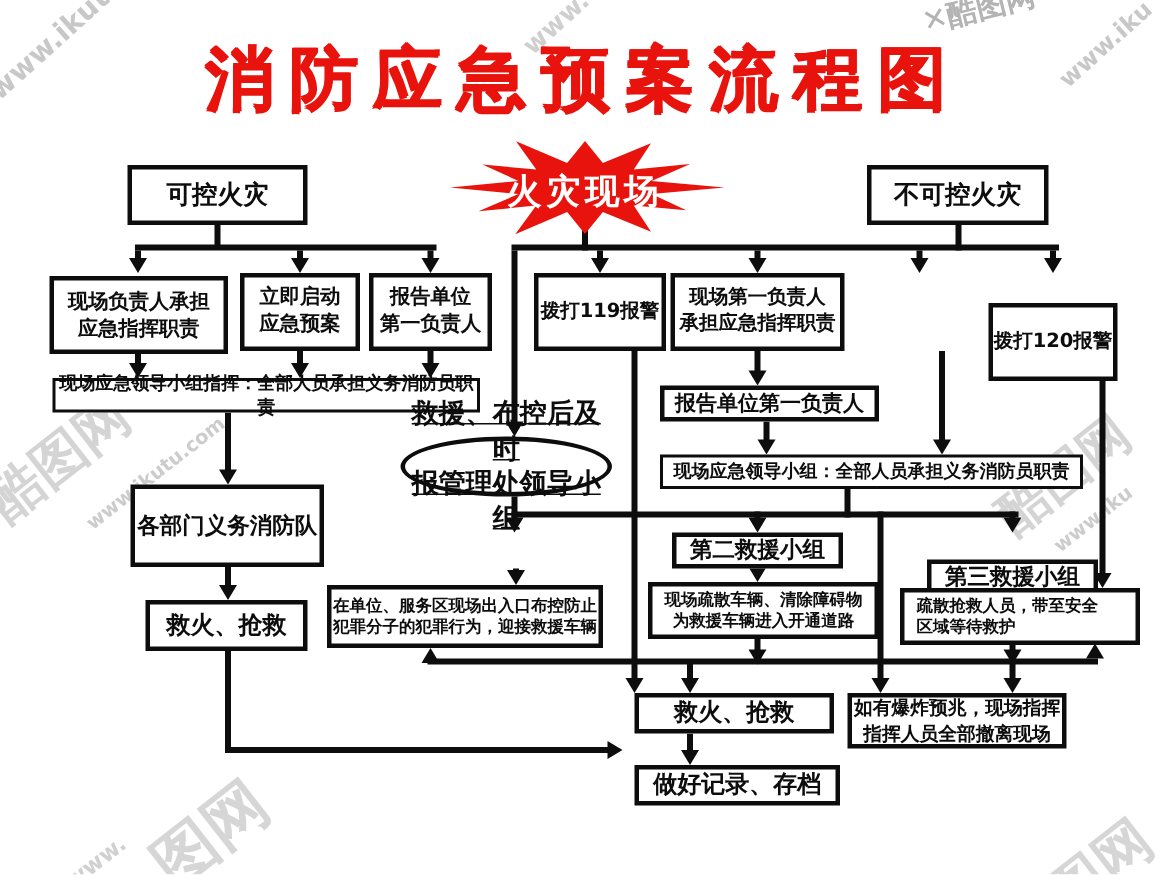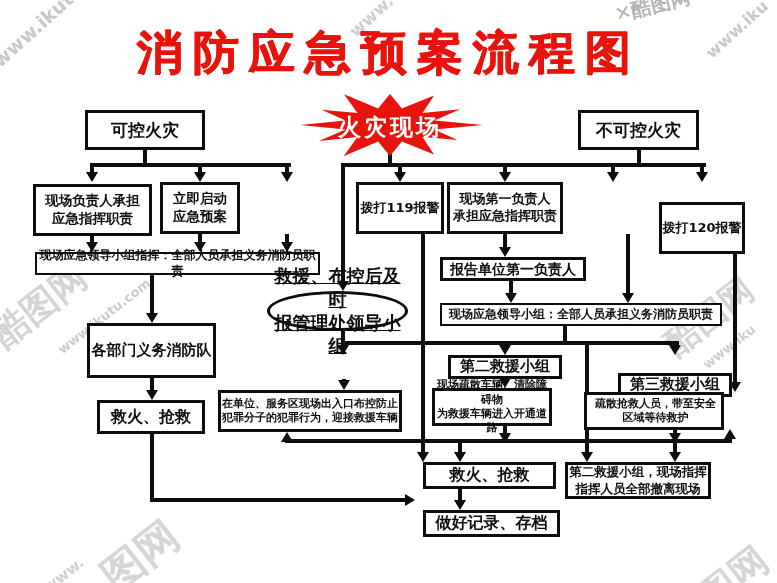--- a/index.html
+++ b/index.html
@@ -126,43 +126,45 @@
   <i class="vl" style="left:458px;top:489px;height:13px;"></i>
     <i class="arr-d" style="left:454px;top:500px;"></i>
 
   <div class="box" style="left:85px;top:110px;width:120px;height:40px;font-size:17px;">可控火灾</div>
   <div class="box" style="left:578px;top:110px;width:121px;height:40px;font-size:17px;">不可控火灾</div>
 
   <div class="box" style="left:33px;top:184px;width:119px;height:52px;font-size:13.5px;font-family:Liberation Serif, serif;">现场负责人承担
 应急指挥职责</div>
   <div class="box" style="left:160px;top:182px;width:80px;height:52px;font-size:13.5px;">立即启动
 应急预案</div>
+  <div class="box" style="left:246px;top:182px;width:82px;height:52px;font-size:13.5px;">报告单位
+第一负责人</div>
   <div class="box" style="left:356px;top:182px;width:88px;height:52px;font-size:13px;">拨打119报警</div>
   <div class="box" style="left:447px;top:182px;width:116px;height:52px;font-size:13px;">现场第一负责人
 承担应急指挥职责</div>
   <div class="box" style="left:659px;top:182px;width:86px;height:52px;font-size:13px;margin-top:20px;">拨打120报警</div>
 
   <div class="box thin" style="left:35px;top:252px;width:285px;height:23px;font-size:12px;">现场应急领导小组指挥：全部人员承担义务消防员职责</div>
   <div class="box" style="left:440px;top:257px;width:146px;height:24px;font-size:14px;">报告单位第一负责人</div>
 
   <div class="box ellipse" style="left:267px;top:291px;width:141px;height:40px;font-size:18px;text-decoration:underline;">救援、布控后及时
 报管理处领导小组</div>
   <div class="box thin" style="left:440px;top:303px;width:282px;height:23px;font-size:12px;">现场应急领导小组：全部人员承担义务消防员职责</div>
 
   <div class="box" style="left:87px;top:323px;width:129px;height:55px;font-size:15px;">各部门义务消防队</div>
   <div class="box" style="left:97px;top:400px;width:108px;height:34px;font-size:16px;">救火、抢救</div>
 
   <div class="box" style="left:448px;top:355px;width:114px;height:24px;font-size:15px;">第二救援小组</div>
   <div class="box" style="left:618px;top:373px;width:114px;height:24px;font-size:15px;">第三救援小组</div>
 
   <div class="box" style="left:218px;top:390px;width:184px;height:42px;font-size:11px;">在单位、服务区现场出入口布控防止
 犯罪分子的犯罪行为，迎接救援车辆</div>
-  <div class="box" style="left:432px;top:388px;width:120px;height:38px;font-size:11px;">现场疏散车辆、清除障碍物
+  <div class="box" style="left:432px;top:388px;width:154px;height:38px;font-size:11px;">现场疏散车辆、清除障碍物
 为救援车辆进入开通道路</div>
-  <div class="box" style="left:584px;top:392px;width:140px;height:38px;font-size:11px;justify-content:flex-start;padding-left:8px;text-align:center;">疏散抢救人员，带至安全
+  <div class="box" style="left:600px;top:392px;width:160px;height:38px;font-size:11px;justify-content:flex-start;padding-left:8px;text-align:left;">疏散抢救人员，带至安全
 区域等待救护</div>
 
   <div class="box" style="left:423px;top:462px;width:133px;height:27px;font-size:16px;">救火、抢救</div>
-  <div class="box" style="left:565px;top:462px;width:146px;height:37px;font-size:12.5px;">第二救援小组，现场指挥
+  <div class="box" style="left:565px;top:462px;width:146px;height:37px;font-size:12.5px;">如有爆炸预兆，现场指挥
 指挥人员全部撤离现场</div>
   <div class="box" style="left:423px;top:510px;width:137px;height:27px;font-size:16px;">做好记录、存档</div>
 
 </div>
 
 </body></html>

